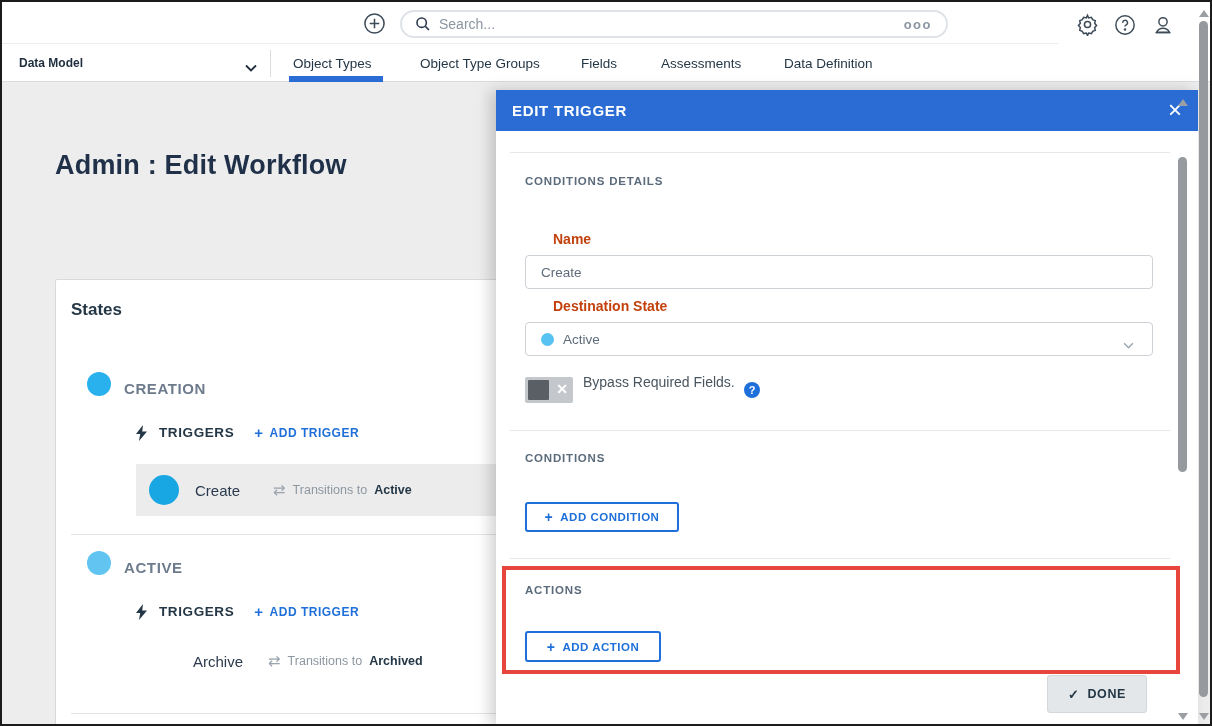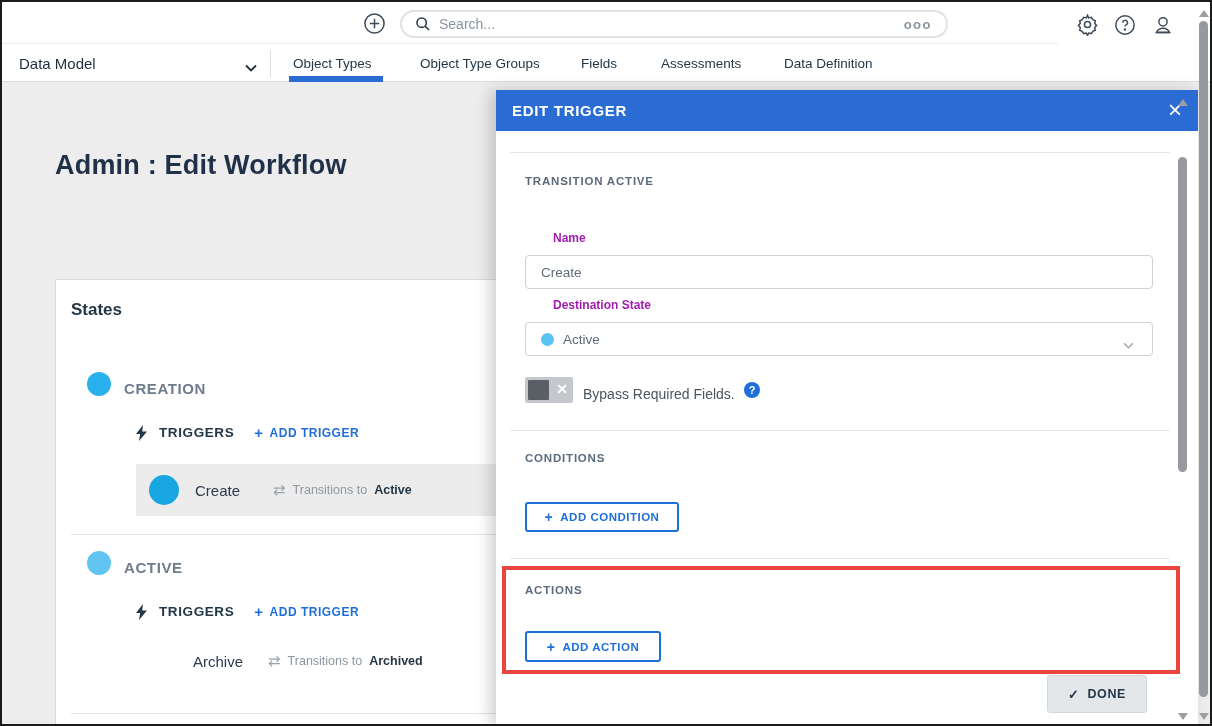--- a/index.html
+++ b/index.html
@@ -11,21 +11,21 @@
   .icon-btn { position:absolute; cursor:pointer; }
   .search-pill { position:absolute; left:398px; top:8px; width:548px; height:28px; border:2px solid #dfe3e7; border-radius:15px; background:#fff; display:flex; align-items:center; }
   .search-pill svg { margin-left:13px; }
   .search-input { border:none; outline:none; flex:1; margin-left:8px; font-size:14px; color:#3e4c59; font-family:"Liberation Sans",sans-serif; background:transparent; }
   .search-input::placeholder { color:#8a95a1; }
   .search-ellipsis { margin-right:14px; color:#8a95a1; font-size:13px; font-weight:bold; letter-spacing:1.5px; }
 
   
   .navrow { position:absolute; left:0; top:43px; width:1208px; height:37px; background:#fff; border-bottom:1px solid #d9dcde; }
   .context-switcher { position:absolute; left:17px; top:0; height:36px; display:flex; align-items:center; cursor:pointer; }
-  .context-label { font-size:15px; font-weight:normal; color:#1f2d3d; }
+  .context-label { font-size:12px; font-weight:bold; color:#1f2d3d; }
   .context-chevron { position:absolute; left:243px; top:13px; }
   .nav-divider { position:absolute; left:268px; top:5px; width:1px; height:27px; background:#ddd; }
   .tab { position:absolute; top:0; height:36px; display:flex; align-items:center; font-size:13.5px; color:#243746; cursor:pointer; }
   .tab-underline { position:absolute; left:287px; top:31px; width:94px; height:6px; background:#2a6cd3; }
 
   
   .main { position:absolute; left:0; top:80px; width:1208px; height:644px; background:#ededed; }
   .page-title { position:absolute; left:53px; top:24px; font-size:27px; font-weight:bold; color:#1f3048; letter-spacing:0.2px;margin-top:44px; }
   .card { position:absolute; left:53px; background:#fff; border:1px solid #d9d9d9; border-radius:2px; }
   .card-bu { top:86px; width:662px; height:96px; }
@@ -46,21 +46,21 @@
   .t-dest { font-size:12.5px; font-weight:bold; color:#243746; }
   .card-divider { position:absolute; left:15px; height:1px; background:#e4e4e4; }
 
   
   .panel { position:absolute; left:494px; top:88px; width:702px; height:636px; background:#fff; box-shadow:-6px 0 14px rgba(0,0,0,0.18); }
   .panel-header { position:absolute; left:0; top:0; width:702px; height:41px; background:#2a6cd3; display:flex; align-items:center; }
   .panel-title { margin-left:16px; color:#fff; font-size:15px; font-weight:bold; letter-spacing:0.7px; }
   .panel-close { position:absolute; right:16px; top:4px; color:#fff; font-size:24px; font-weight:normal; cursor:pointer; line-height:32px; }
   .panel-divider { position:absolute; left:14px; width:660px; height:1px; background:#e7e7e7; }
   .section-label { position:absolute; left:29px; font-size:11.5px; font-weight:bold; color:#5b6b7c; letter-spacing:0.8px; }
-  .field-label { position:absolute; left:29px; font-size:12px; font-weight:bold; color:#a21caf;padding-left:28px; }
+  .field-label { position:absolute; left:29px; font-size:14px; font-weight:bold; color:#c2410c;padding-left:28px; }
   .text-input { position:absolute; left:29px; width:628px; height:34px; border:1px solid #cdd2d7; border-radius:4px; font-size:13.5px; color:#5f6b7a; padding:0 15px; font-family:"Liberation Sans",sans-serif; outline:none; background:#fff; }
   .select-box { position:absolute; left:29px; width:628px; height:34px; border:1px solid #cdd2d7; border-radius:4px; background:#fff; display:flex; align-items:center; cursor:pointer; }
   .select-dot { width:13px; height:13px; border-radius:50%; background:#58c2f2; margin-left:15px; }
   .select-value { font-size:13.5px; color:#5f6b7a; margin-left:9px; }
   .select-chevron { position:absolute; right:18px; top:12px; }
   .toggle { position:absolute; left:29px; width:48px; height:26px; background:#c4c8cc; border-radius:2px; cursor:pointer; }
   .toggle-knob { position:absolute; left:3px; top:3px; width:21px; height:20px; background:#5a5f65; border-radius:1px; }
   .toggle-x { position:absolute; right:5px; top:4px; color:#fff; font-size:14px; font-weight:bold; }
   .toggle-label { position:absolute; left:87px; font-size:14px; color:#49555f; }
   .help-badge { position:absolute; width:16px; height:16px; border-radius:50%; background:#1e6fd9; color:#fff; font-size:11px; font-weight:bold; text-align:center; line-height:16px; cursor:pointer; }
@@ -196,41 +196,41 @@
   </div>
 
   <div class="panel">
     <div class="panel-header">
       <span class="panel-title">EDIT TRIGGER</span>
       <span class="panel-close">×</span>
     </div>
 
     <div class="panel-divider" style="top:62px;"></div>
 
-    <div class="section-label" style="top:85px;">TRANSITION ACTIVE</div>
+    <div class="section-label" style="top:85px;">CONDITIONS DETAILS</div>
 
     <div class="field-label" style="top:141px;">Name</div>
     <input class="text-input" style="top: 165px;" type="text" value="Create">
 
     <div class="field-label" style="top:208px;">Destination State</div>
     <div class="select-box" style="top:232px;">
       <span class="select-dot"></span>
       <span class="select-value">Active</span>
       <span class="select-chevron">
         <svg width="11" height="7" viewBox="0 0 12 8" fill="none" stroke="#9aa4ae" stroke-width="1.6">
             <path d="M1 1.5l5 5 5-5"></path>
           </svg>
       </span>
     </div>
 
     <div class="toggle" style="top:287px;">
       <span class="toggle-knob"></span>
       <span class="toggle-x">✕</span>
     </div>
-    <div class="toggle-label" style="top:296px;">Bypass Required Fields.</div>
+    <div class="toggle-label" style="top:284px;">Bypass Required Fields.</div>
     <div class="help-badge" style="left:248px; top:292px;">?</div>
 
     <div class="panel-divider" style="top:340px;"></div>
 
     <div class="section-label" style="top:362px;">CONDITIONS</div>
     <button class="outline-btn" style="top:412px; width:154px; height:30px;">
       <span class="plus">+</span>
       <span>ADD CONDITION</span>
     </button>
 

